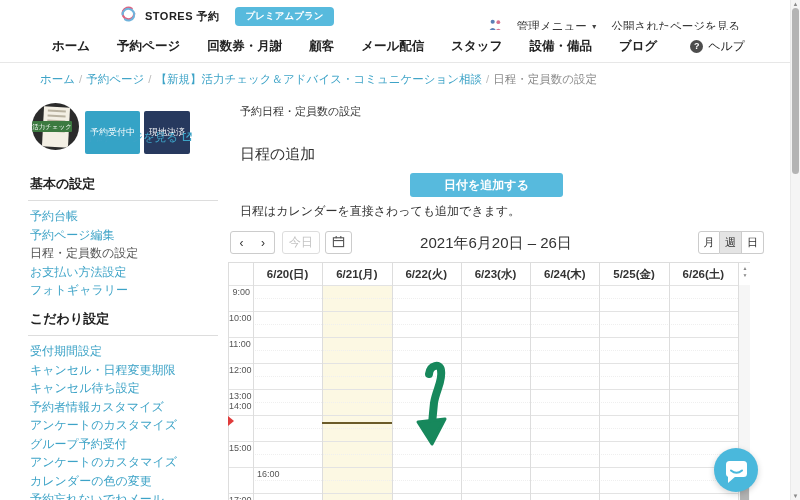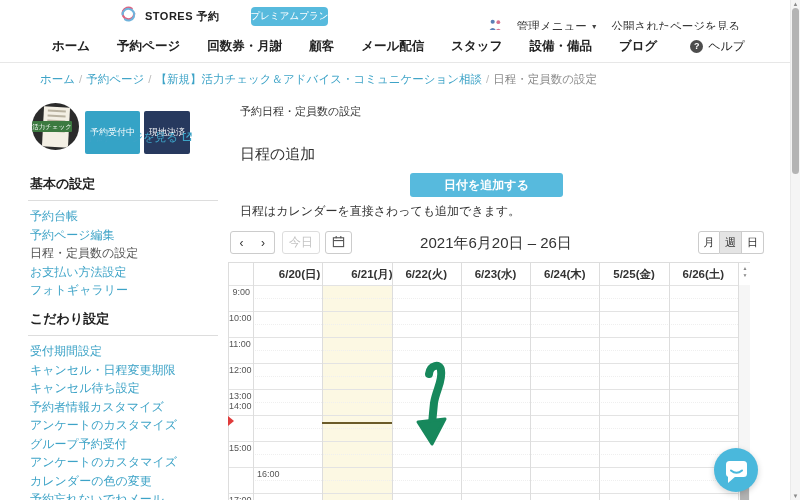--- a/index.html
+++ b/index.html
@@ -2,21 +2,21 @@
 <html style="--accent: #3da3c7; --btn: #57badd; --yellow: #fcf8e3; --chat: #4ab8dc; --nowline: #6b5b2a;"><head>
 <meta charset="utf-8">
 <style>
   html,body{margin:0;padding:0;background:#fff;}
   .page{position:relative;width:800px;height:500px;overflow:hidden;background:#fff;
         font-family:"Liberation Sans",sans-serif;color:#333;}
   
   .topbar{position:absolute;left:0;top:0;width:800px;height:30px;background:#fff;}
   .brand{position:absolute;left:118px;top:4px;display:flex;align-items:center;gap:7px;}
   .brand-text{font-size:11px;font-weight:bold;color:#222;letter-spacing:.5px;}
-  .plan-badge{background:var(--btn);color:#fff;font-size:9.5px;padding:3px 0;border-radius:4px;margin-left:24px;}
+  .plan-badge{background:var(--btn);color:#fff;font-size:9.5px;padding:3px 11px;border-radius:4px;margin-left:8px;font-weight:bold;}
   .topbar-right{position:absolute;right:60px;top:18px;display:flex;align-items:center;gap:14px;font-size:11.5px;color:#333;}
   .admin-menu{display:flex;align-items:center;gap:4px;cursor:pointer;}
   .caret{font-size:7px;color:#444;}
   
   .mainnav{position:absolute;left:0;top:30px;width:800px;height:32px;background:#fff;border-bottom:1px solid #e7e7e7;}
   .nav-items{position:absolute;left:52px;top:0;height:32px;display:flex;gap:27px;align-items:center;}
   .nav-item{font-size:12.5px;font-weight:bold;color:#222;white-space:nowrap;cursor:pointer;}
   .helpbox{position:absolute;right:55px;top:0;height:32px;display:flex;align-items:center;gap:5px;font-size:12px;color:#222;cursor:pointer;}
   .help-icon{display:inline-block;width:13px;height:13px;border-radius:50%;background:#4d4d4d;color:#fff;
              font-size:9px;line-height:13px;text-align:center;font-weight:bold;}
@@ -248,22 +248,22 @@
       <div class="hline" style="top: 230px;"></div>
       <div class="tlabel" style="top: 232px;">17:00</div>
       <div class="vline" style="left: 24px;"></div>
       <div class="vline" style="left: 93.2857px;"></div>
       <div class="vline" style="left: 162.571px;"></div>
       <div class="vline" style="left: 231.857px;"></div>
       <div class="vline" style="left: 301.143px;"></div>
       <div class="vline" style="left: 370.429px;"></div>
       <div class="vline" style="left: 439.714px;"></div>
       <div class="vline" style="left: 509px;"></div>
-      <div class="cal-daycell" style="left: 36px; width: 69.2857px;">6/20(日)</div>
-      <div class="cal-daycell" style="left: 93.2857px; width: 69.2857px; padding-left: 15px;">6/21(月)</div>
+      <div class="cal-daycell" style="left: 24px; width: 69.2857px;">6/20(日)</div>
+      <div class="cal-daycell" style="left: 93.2857px; width: 69.2857px;">6/21(月)</div>
       <div class="cal-daycell" style="left: 162.571px; width: 69.2857px;">6/22(火)</div>
       <div class="cal-daycell" style="left: 231.857px; width: 69.2857px;">6/23(水)</div>
       <div class="cal-daycell" style="left: 301.143px; width: 69.2857px;">6/24(木)</div>
       <div class="cal-daycell" style="left: 370.429px; width: 69.2857px;">5/25(金)</div>
       <div class="cal-daycell" style="left: 439.714px; width: 69.2857px;">6/26(土)</div>
       <div class="now-line" style="left: 93.2857px; width: 69.2857px; top: 159px;"></div>
       <div class="head-mini">▲<br>▼</div>
       <div class="cal-sb-up">▲</div>
       <div class="cal-sb">
         <div class="cal-sb-thumb"></div>

